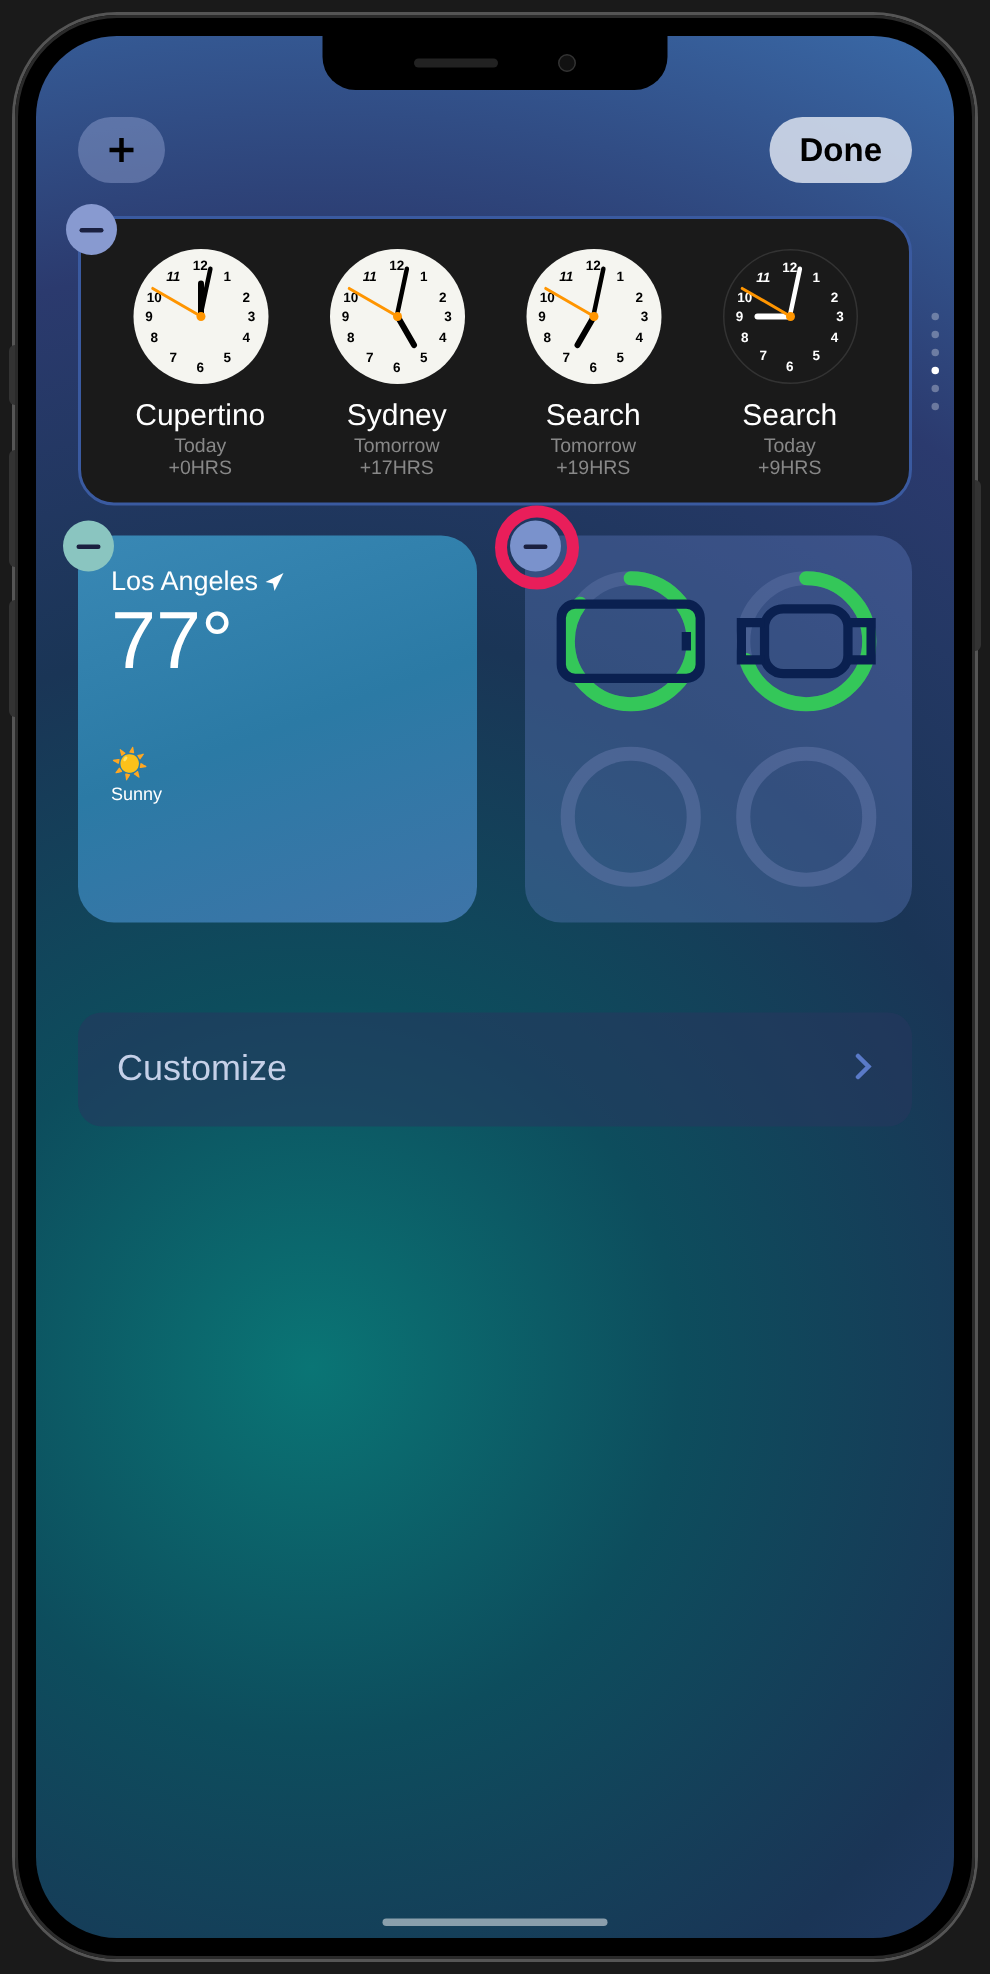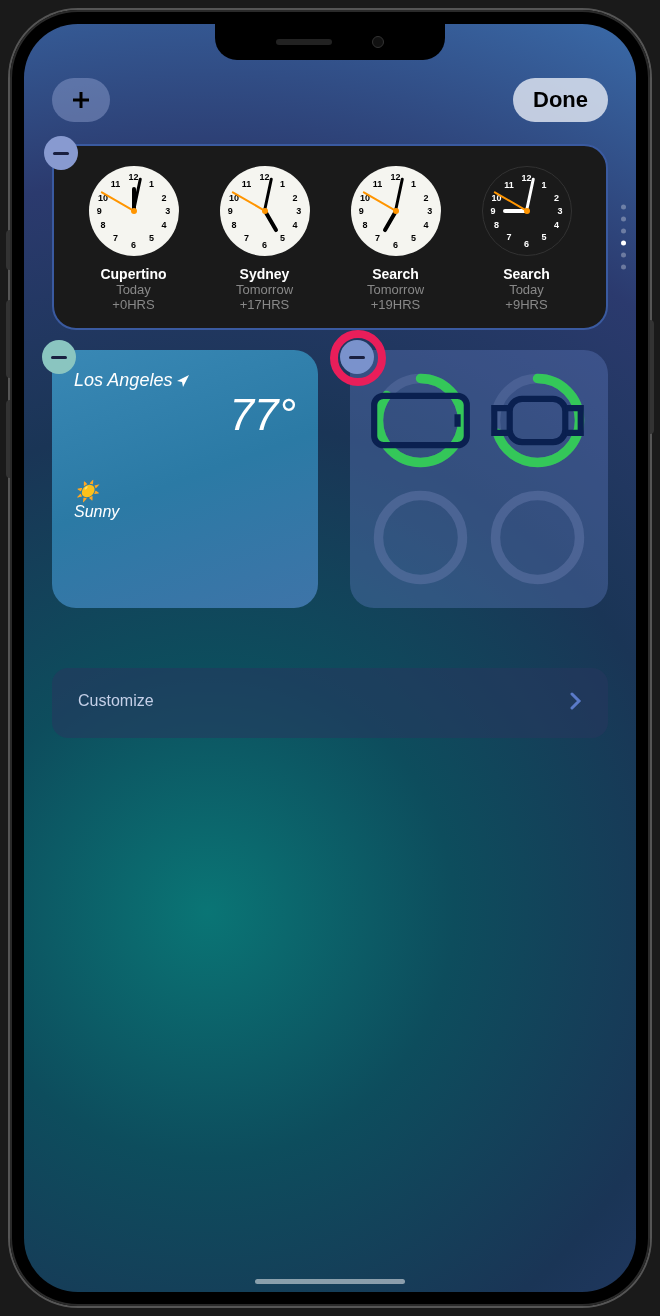--- a/index.html
+++ b/index.html
@@ -51,55 +51,55 @@
 .num.n1 { top: 20%; left: 70%; }
 .num.n2 { top: 35%; left: 84%; }
 .num.n3 { top: 50%; left: 88%; }
 .num.n4 { top: 66%; left: 84%; }
 .num.n5 { top: 80%; left: 70%; }
 .num.n6 { top: 88%; left: 50%; }
 .num.n7 { top: 80%; left: 30%; }
 .num.n8 { top: 66%; left: 16%; }
 .num.n9 { top: 50%; left: 12%; }
 .num.n10 { top: 35%; left: 16%; }
-.num.n11 { top: 20%; left: 30%; }
+.num.n11 { top: 20%; left: 30%; font-style: italic; }
 .hand { position: absolute; left: 50%; bottom: 50%; transform-origin: bottom center; border-radius: 2px; }
 .hand.hour { width: 4px; height: 24px; margin-left: -2px; }
 .hand.minute { width: 3px; height: 34px; margin-left: -1.5px; }
 .hand.second { width: 1.5px; height: 38px; margin-left: -0.75px; background: #ff9500; }
 .clock-face.light .hand.hour, .clock-face.light .hand.minute { background: #000; }
 .clock-face.dark .hand.hour, .clock-face.dark .hand.minute { background: #fff; }
 .clock-center { position: absolute; top: 50%; left: 50%; width: 6px; height: 6px; background: #ff9500; border-radius: 50%; transform: translate(-50%, -50%); }
 
-.city-name { font-size: 14px; font-weight: 700; }
+.city-name { font-size: 20px; font-weight: 400; }
 .city-day { font-size: 13px; color: #888; }
 .city-offset { font-size: 13px; color: #888; }
 
-.row-two { display: flex; gap: 32px; margin-bottom: 40px; font-style: italic; }
+.row-two { display: flex; gap: 32px; margin-bottom: 40px; }
 
 .weather { flex: 1; background: linear-gradient(160deg, #3988b5 0%, #2b7aa5 50%, #3e74a8 100%); padding: 20px 22px; color: #fff; position: relative; border-radius: 24px; }
 .weather .remove-badge { background: #8ac5c0; }
 .weather-loc { font-size: 18px; font-weight: 500; display: flex; align-items: center; gap: 4px; }
-.weather-temp { font-size: 44px; font-weight: 300; line-height: 1.1; text-align: right; }
+.weather-temp { font-size: 54px; font-weight: 300; line-height: 1.1; }
 .weather-icon { font-size: 20px; margin-top: 40px; }
-.weather-cond { font-size: 16px; }
+.weather-cond { font-size: 12px; }
 .weather-hilo { font-size: 16px; }
 
 .batteries { flex: 1; background: rgba(100,130,200,0.35); padding: 18px; border-radius: 24px; position: relative; display: grid; grid-template-columns: 1fr 1fr; grid-template-rows: 1fr 1fr; gap: 12px; }
 .batteries .remove-badge { background: #7a92cc; }
 .ring { width: 100%; aspect-ratio: 1; position: relative; display: flex; align-items: center; justify-content: center; }
 .ring svg { position: absolute; inset: 0; width: 100%; height: 100%; transform: rotate(-90deg); }
 .ring-bg { fill: none; stroke: rgba(100,120,170,0.4); stroke-width: 9; }
 .ring-fg { fill: none; stroke: #34c759; stroke-width: 9; stroke-linecap: round; }
 .ring-empty .ring-bg { stroke: rgba(100,120,170,0.5); }
 .device-icon { color: #0a2050; font-size: 28px; z-index: 2; }
 
 .highlight-ring { position: absolute; top: -20px; left: -20px; width: 56px; height: 56px; border: 8px solid #e91e5a; border-radius: 50%; z-index: 20; pointer-events: none; }
 
-.customize-btn { background: rgba(40,55,95,0.55); border-radius: 16px; padding: 24px 26px; display: flex; justify-content: space-between; color: #c5d0e8; font-size: 16px; }
+.customize-btn { background: rgba(40,55,95,0.55); border-radius: 16px; padding: 24px 26px; display: flex; align-items: center; justify-content: space-between; color: #c5d0e8; font-size: 24px; }
 .chevron { color: #5a7ac8; }
 
 .home-indicator { position: absolute; bottom: 8px; left: 50%; transform: translateX(-50%); width: 150px; height: 5px; background: rgba(255,255,255,0.5); border-radius: 3px; }
 </style>
 </head>
 <body>
 
 <div class="phone-frame">
   <div class="side-button side-left-1"></div>
   <div class="side-button side-left-2"></div>

